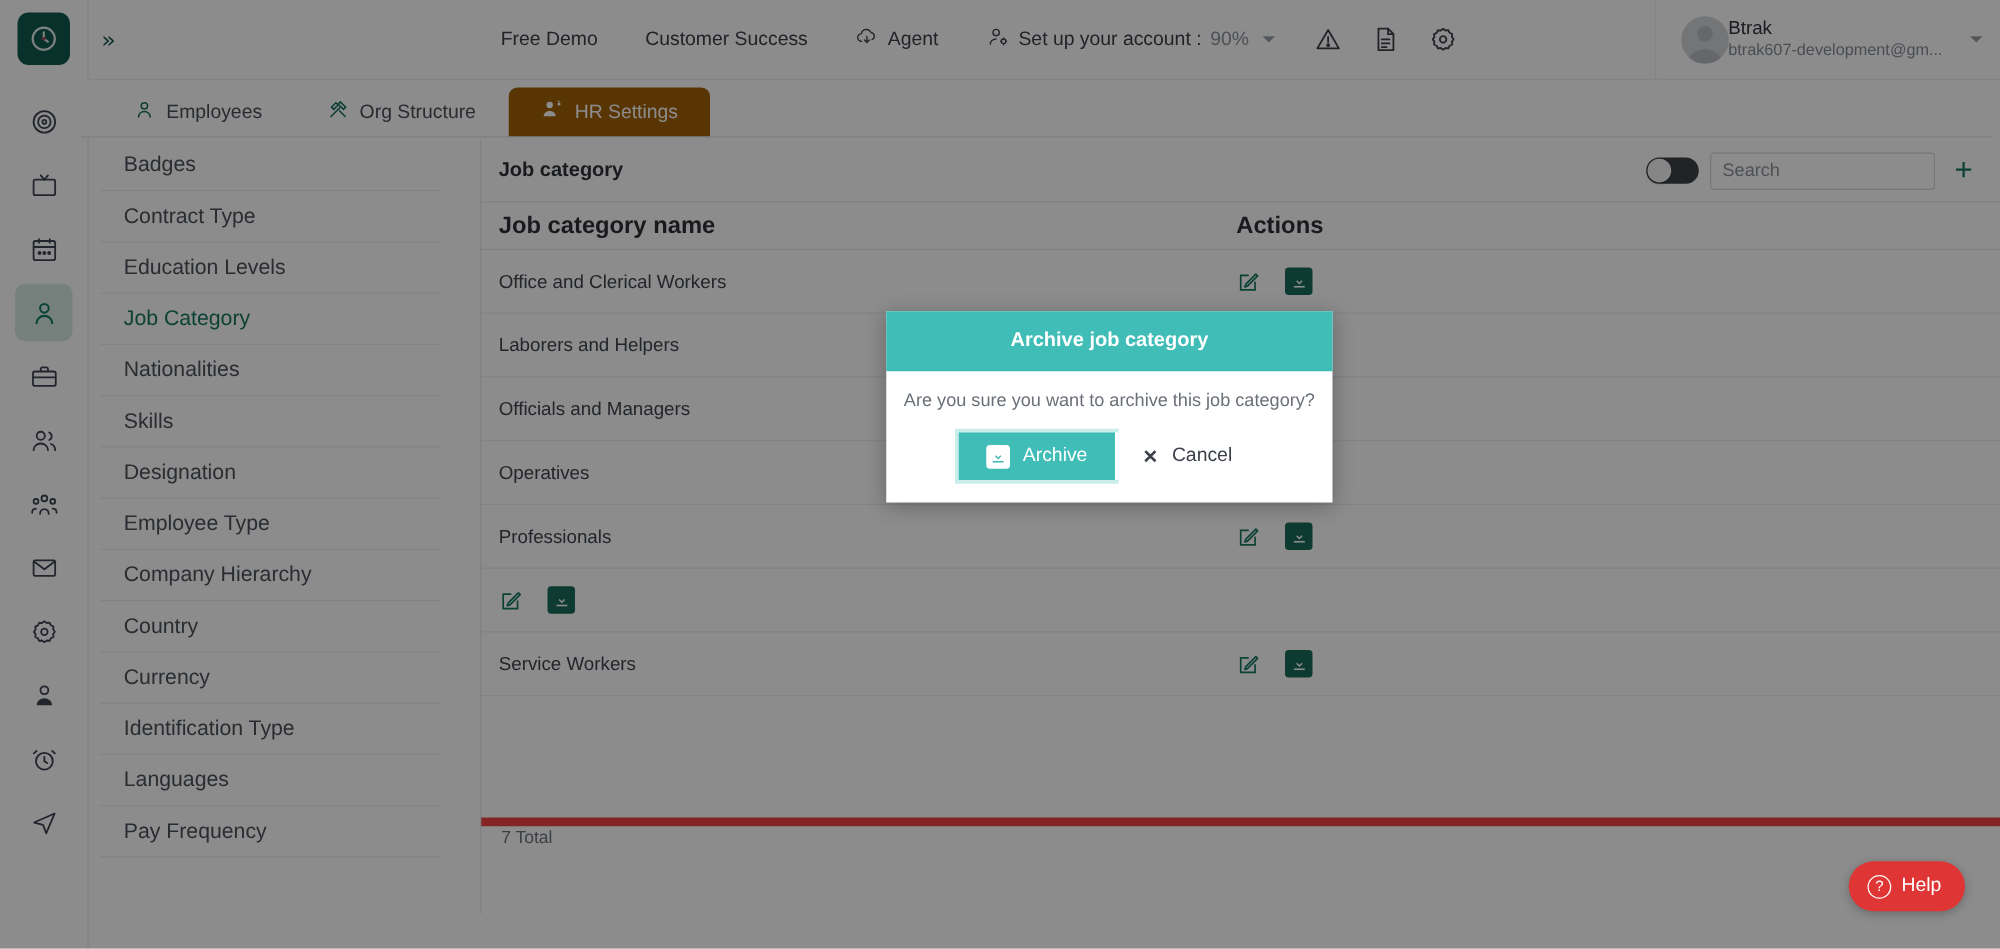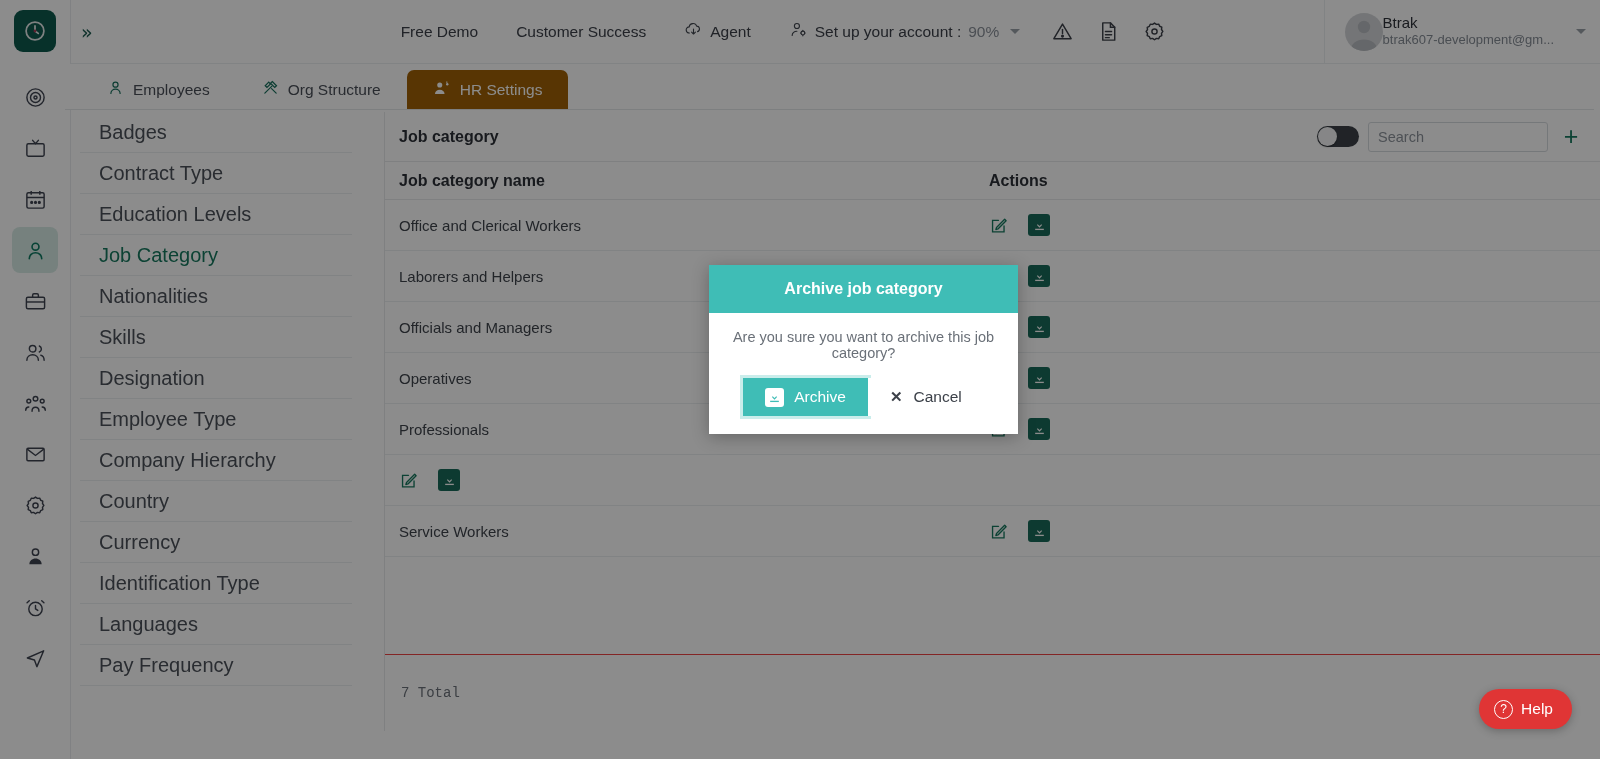--- a/index.html
+++ b/index.html
@@ -141,21 +141,21 @@
     position: absolute; left: 80px; top: 112px;
     width: 288px; height: 647px;
     background: #ffffff;
     overflow: hidden;
     z-index: 12;
   }
   .set-item {
     height: 41px;
     display: flex; align-items: center;
     padding: 0 0 0 19px;
-    font-size: 20px;
+    font-size: 17px;
     color: #4c5159;
     border-bottom: 1px solid #eceef0;
     margin: 0 16px 0 0;
     cursor: pointer;
   }
   .set-item.active { color: #17795f; }
 
   
   #main {
     position: absolute; left: 384px; top: 112px;
@@ -209,21 +209,21 @@
 
   
   #tbl { width: 100%; }
   .thead {
     display: flex; align-items: center;
     height: 38px;
     padding: 0 14px;
     border-bottom: 1px solid #e7eaec;
   }
   .th {
-    font-size: 16px; font-weight: bold; color: #2d3138;
+    font-size: 19px; font-weight: bold; color: #2d3138;
   }
   .col-name { width: 590px; }
   .col-act  { width: 120px; }
   .trow {
     display: flex; align-items: center;
     height: 51px;
     padding: 0 14px;
     border-bottom: 1px solid #eceef0;
   }
   .td { font-size: 15px; color: #3f444c; }
@@ -232,36 +232,34 @@
   .act-arch {
     width: 22px; height: 22px;
     background: #186b5a;
     border-radius: 3px;
     display: flex; align-items: center; justify-content: center;
     cursor: pointer;
   }
   #tbl-footer {
     position: absolute; left: 0; bottom: 0;
     width: 100%; height: 77px;
-    border-top: 1px solid #ef4444;
-    display: flex; align-items: center;
+    border-top: 7px solid #ef4444;
+    display: flex; 
     padding-left: 16px;
-    font-family: Liberation Mono, monospace;
   }
   .total-txt { font-size: 14px; color: #6c727a; }
 
   
   #modal {
     position: absolute;
     left: 709px; top: 249px;
-    width: 309px;
+    width: 357px;
     background: #ffffff;
     z-index: 900;
     box-shadow: 0 3px 16px rgba(0,0,0,.28);
-    margin-top: 16px;
   }
   #modal-head {
     height: 48px;
     background: #3fbdb6;
     display: flex; align-items: center; justify-content: center;
   }
   #modal-head .mt {
     color: #ffffff; font-size: 16px; font-weight: bold;
   }
   #modal-body { padding: 16px 0 18px 0; }

